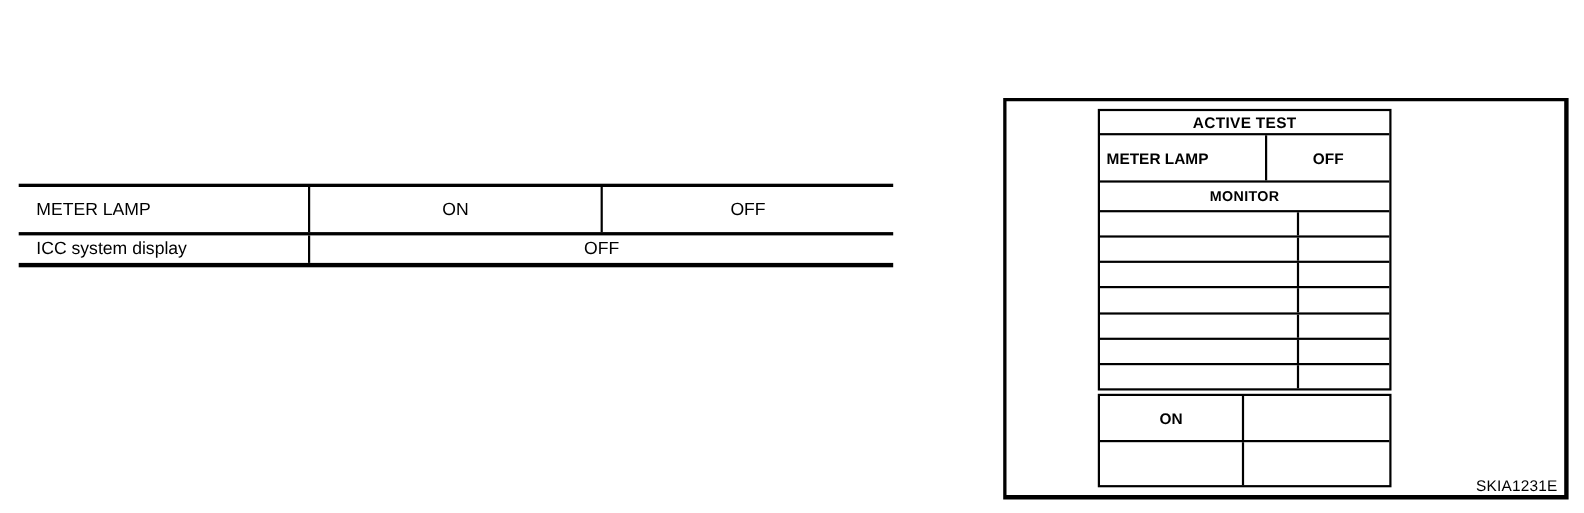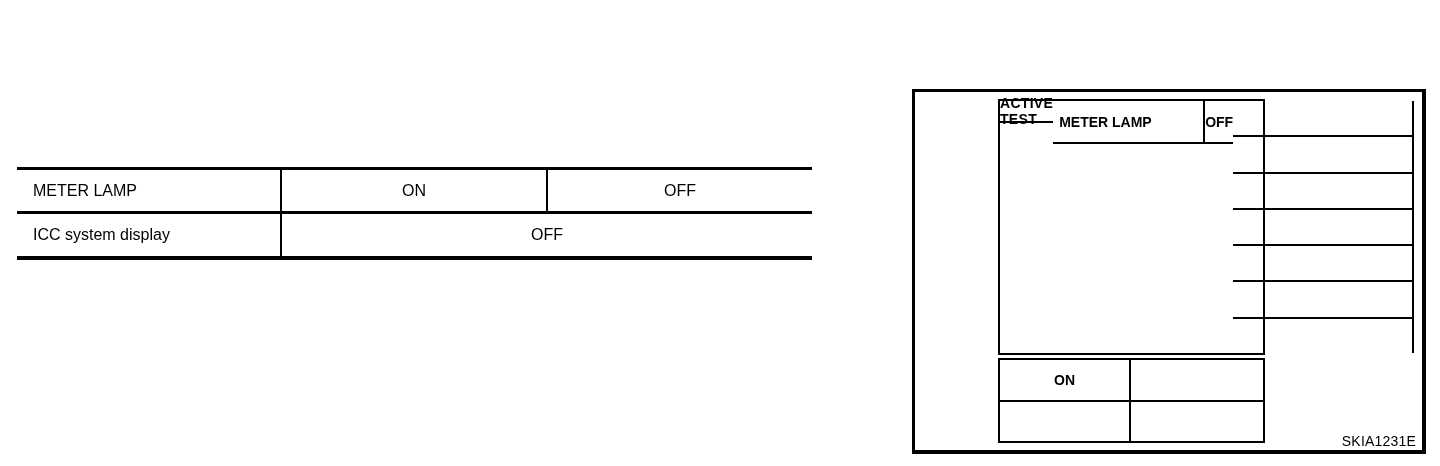--- a/index.html
+++ b/index.html
@@ -21,21 +21,21 @@
     position: absolute;
     left: 17px;
     top: 167px;
     width: 795px;
     border-top: 3px solid #000;
     border-bottom: 4px solid #000;
   }
   .illum-row {
     display: flex;
     align-items: stretch;
-    height: 42px;
+    height: 25px;
   }
   .illum-row.first {
     height: 44px;
     border-bottom: 3px solid #000;
   }
   .illum-cell {
     display: flex;
     align-items: center;
     justify-content: center;
     font-size: 16px;
@@ -67,21 +67,21 @@
     border-width: 3px 4px 4px 3px;
   }
   .screen-table {
     position: absolute;
     left: 83px;
     top: 7px;
     width: 267px;
     height: 256px;
     border: 2px solid #000;
     display: flex;
-    flex-direction: row;
+    flex-direction: column;
   }
   .st-header {
     height: 22px;
     border-bottom: 2px solid #000;
     display: flex;
     align-items: center;
     justify-content: center;
     font-size: 14px;
     font-weight: bold;
     letter-spacing: 0.3px;
@@ -192,20 +192,21 @@
   </div>
 
   <div class="consult-box">
 
     <div class="screen-table">
       <div class="st-header">ACTIVE TEST</div>
       <div class="st-test-row">
         <div class="st-test-name">METER LAMP</div>
         <div class="st-test-value">OFF</div>
       </div>
+      <div class="st-monitor-header">MONITOR</div>
       <div class="st-monitor-rows">
         <div class="st-monitor-row">
           <div class="st-mr-left"></div>
           <div class="st-mr-right"></div>
         </div>
         <div class="st-monitor-row">
           <div class="st-mr-left"></div>
           <div class="st-mr-right"></div>
         </div>
         <div class="st-monitor-row">

